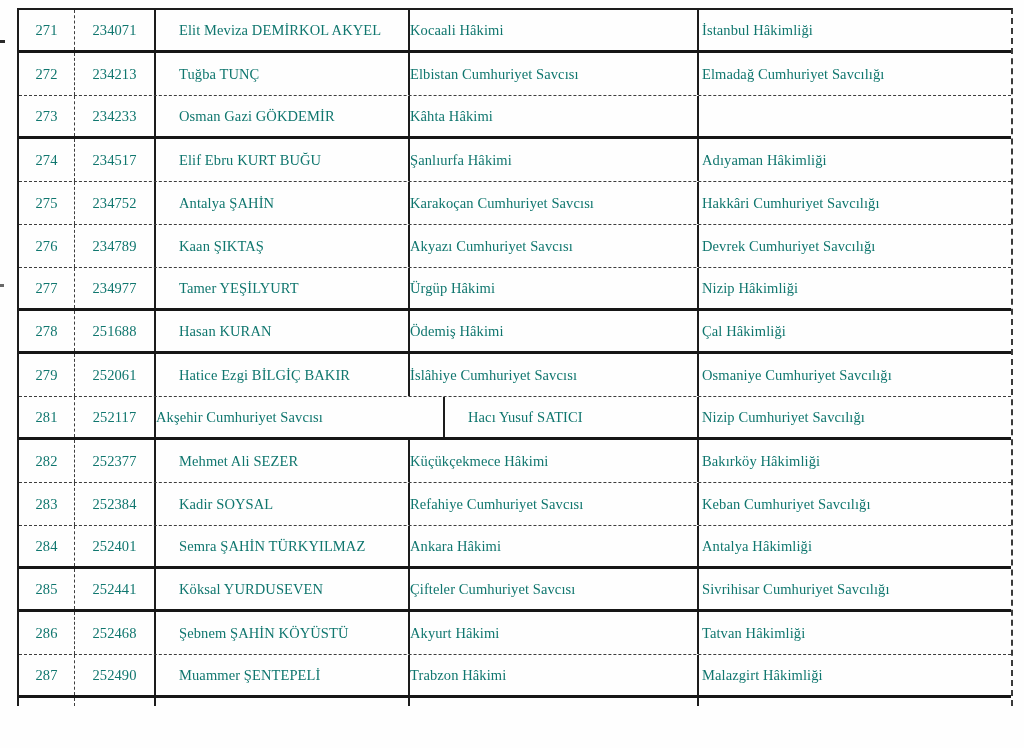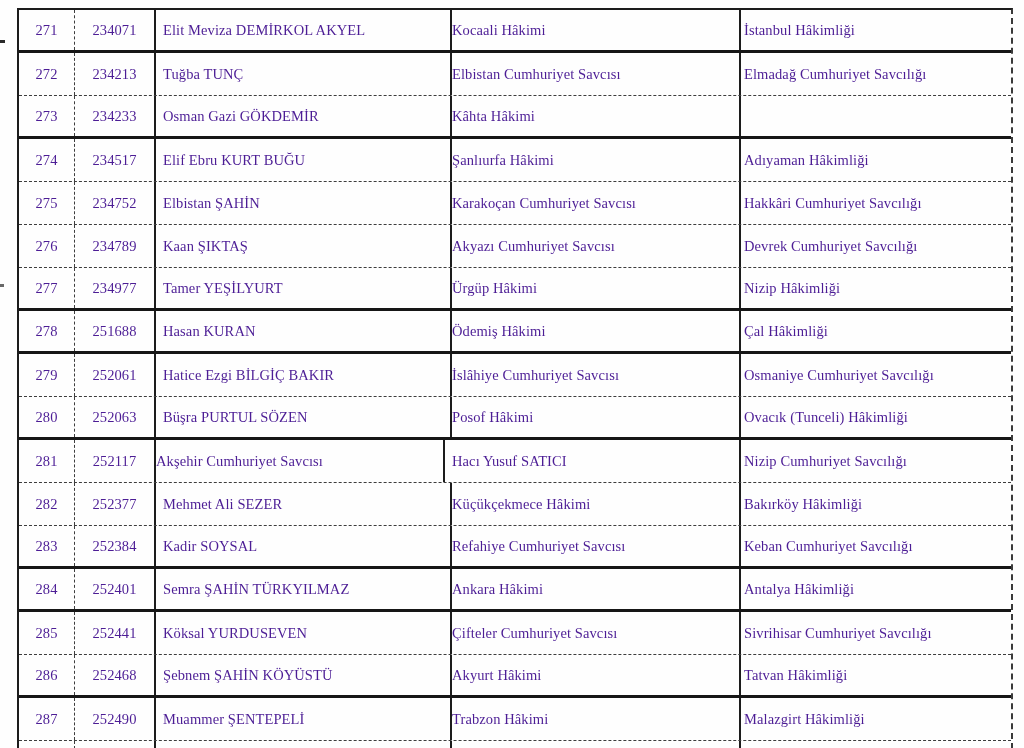--- a/index.html
+++ b/index.html
@@ -7,21 +7,21 @@
     padding: 0;
     background: #ffffff;
   }
   .page {
     position: relative;
     width: 1024px;
     height: 748px;
     background: #fefefe;
     overflow: hidden;
     font-family: "Liberation Serif", serif;
-    color: #4c1d95;
+    color: #0f766e;
   }
   .doc-table {
     position: absolute;
     left: 17px;
     top: 8px;
     width: 996px;
     box-sizing: border-box;
     border-top: 2px solid #1c1c1c;
     border-left: 2px solid #1c1c1c;
     border-right: 2px dashed #3a3a3a;
@@ -58,22 +58,22 @@
     width: 56px;
     justify-content: center;
     border-right: 1.5px dashed #3d3d3d;
   }
   .c2 {
     width: 81px;
     justify-content: center;
     border-right: 2px solid #1c1c1c;
   }
   .c3 {
-    width: 296px;
-    padding-left: 7px;
+    width: 254px;
+    padding-left: 23px;
     border-right: 2px solid #1c1c1c;
   }
   .c4 {
     width: 289px;
     border-right: 2px solid #1c1c1c;
   }
   .c5 {
     flex: 1;
     padding-left: 3px;
   }
@@ -124,21 +124,21 @@
         <div class="row">
           <div class="cell c1">274</div>
           <div class="cell c2">234517</div>
           <div class="cell c3">Elif Ebru KURT BUĞU</div>
           <div class="cell c4">Şanlıurfa Hâkimi</div>
           <div class="cell c5">Adıyaman Hâkimliği</div>
         </div>
         <div class="row">
           <div class="cell c1">275</div>
           <div class="cell c2">234752</div>
-          <div class="cell c3">Elbistan ŞAHİN</div>
+          <div class="cell c3">Antalya ŞAHİN</div>
           <div class="cell c4">Karakoçan Cumhuriyet Savcısı</div>
           <div class="cell c5">Hakkâri Cumhuriyet Savcılığı</div>
         </div>
         <div class="row">
           <div class="cell c1">276</div>
           <div class="cell c2">234789</div>
           <div class="cell c3">Kaan ŞIKTAŞ</div>
           <div class="cell c4">Akyazı Cumhuriyet Savcısı</div>
           <div class="cell c5">Devrek Cumhuriyet Savcılığı</div>
         </div>
@@ -155,27 +155,20 @@
           <div class="cell c3">Hasan KURAN</div>
           <div class="cell c4">Ödemiş Hâkimi</div>
           <div class="cell c5">Çal Hâkimliği</div>
         </div>
         <div class="row">
           <div class="cell c1">279</div>
           <div class="cell c2">252061</div>
           <div class="cell c3">Hatice Ezgi BİLGİÇ BAKIR</div>
           <div class="cell c4">İslâhiye Cumhuriyet Savcısı</div>
           <div class="cell c5">Osmaniye Cumhuriyet Savcılığı</div>
-        </div>
-        <div class="row">
-          <div class="cell c1">280</div>
-          <div class="cell c2">252063</div>
-          <div class="cell c3">Büşra PURTUL SÖZEN</div>
-          <div class="cell c4">Posof Hâkimi</div>
-          <div class="cell c5">Ovacık (Tunceli) Hâkimliği</div>
         </div>
         <div class="row">
           <div class="cell c1">281</div>
           <div class="cell c2">252117</div>
           <div class="cell c4">Akşehir Cumhuriyet Savcısı</div>
           <div class="cell c3">Hacı Yusuf SATICI</div>
           <div class="cell c5">Nizip Cumhuriyet Savcılığı</div>
         </div>
         <div class="row">
           <div class="cell c1">282</div>

